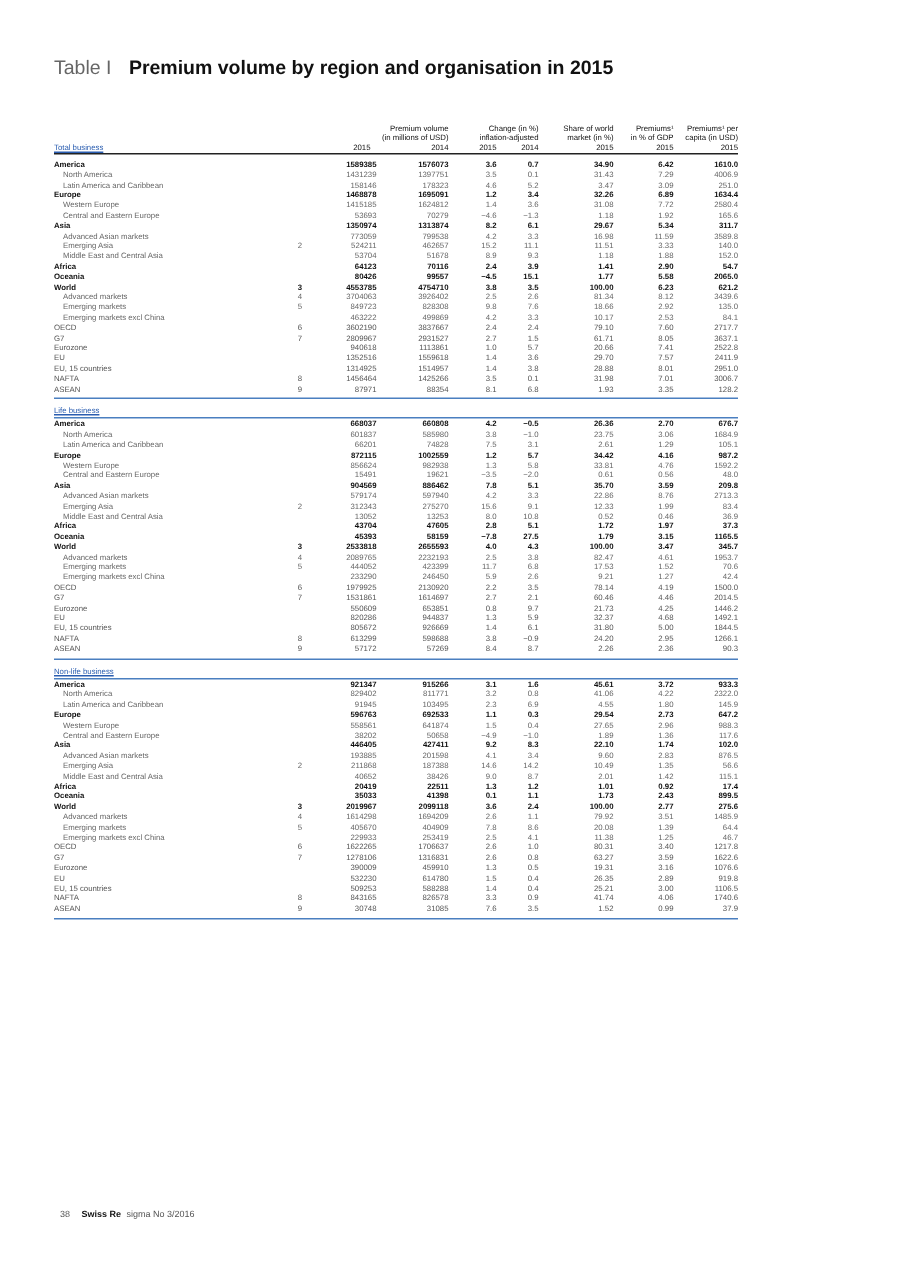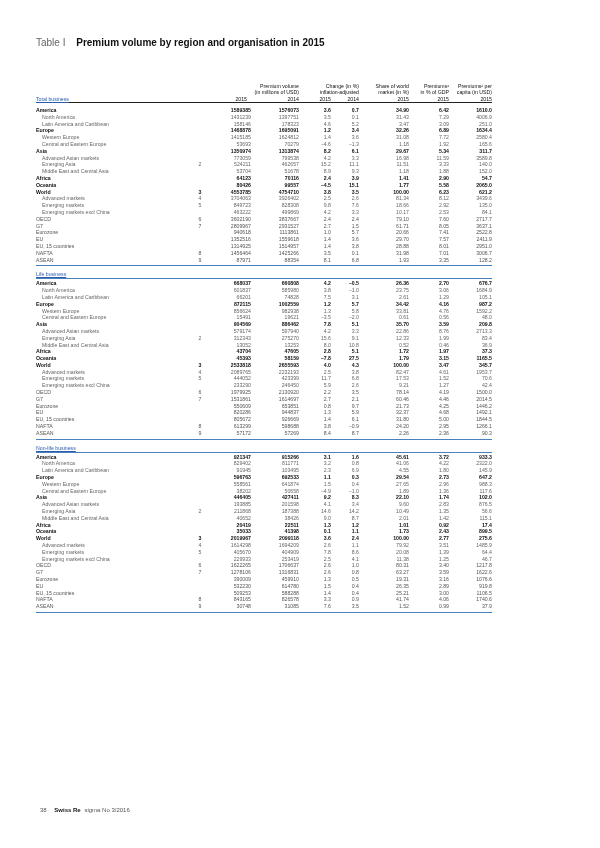--- a/index.html
+++ b/index.html
@@ -1,18 +1,18 @@
 <!DOCTYPE html>
 <html><head>
 <meta charset="utf-8">
 <style>
   html, body { margin: 0; padding: 0; background: #ffffff; }
   body { width: 600px; height: 848px; position: relative; overflow: hidden;
          font-family: "Liberation Sans", sans-serif; color: #222; }
-  .title { position: absolute; left: 36px; top: 37px; font-size: 10px; }
+  .title { position: absolute; left: 36px; top: 37px; font-size: 13px; }
   .title .lbl { color: #666; margin-right: 8px; }
   .title .txt { font-weight: bold; color: #111; }
   .tbl { position: absolute; left: 36px; top: 76px; width: 429px; }
   .row { position: relative; height: 6.8px; font-size: 5.2px; line-height: 6.8px; white-space: nowrap; }
   .row > span { position: absolute; top: 0; }
   .c-name { left: 0; }
   .c-note { left: 159px; width: 10px; text-align: center; }
   .c-v15 { left: 164px; width: 51px; text-align: right; }
   .c-v14 { left: 215px; width: 48px; text-align: right; }
   .c-ch15 { left: 263px; width: 32px; text-align: right; }

